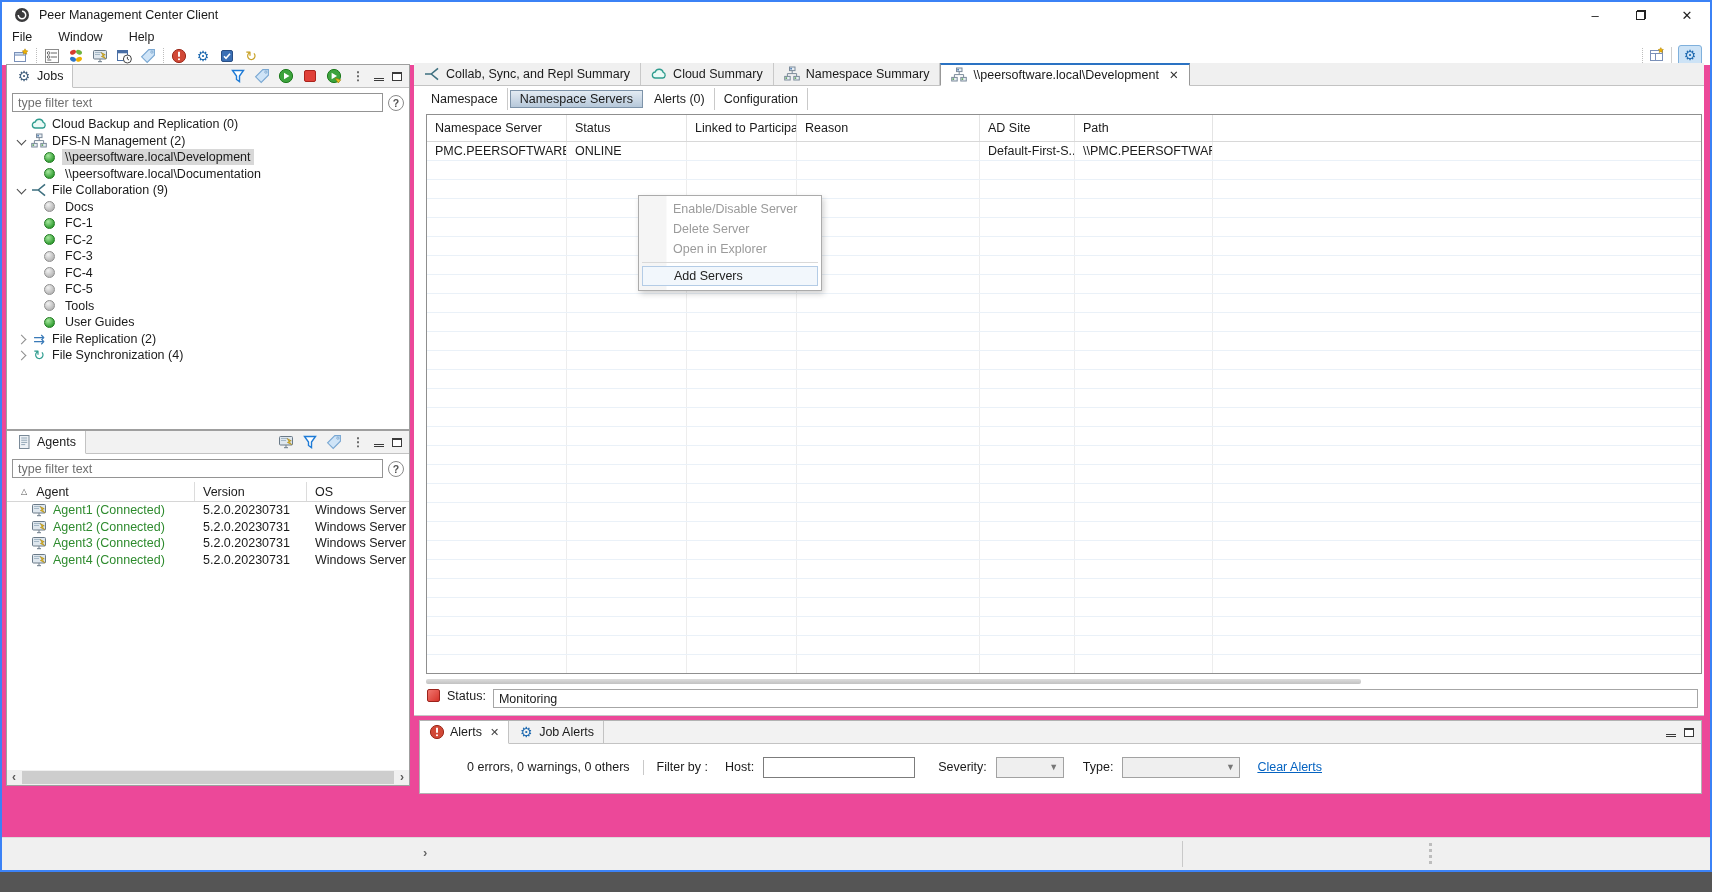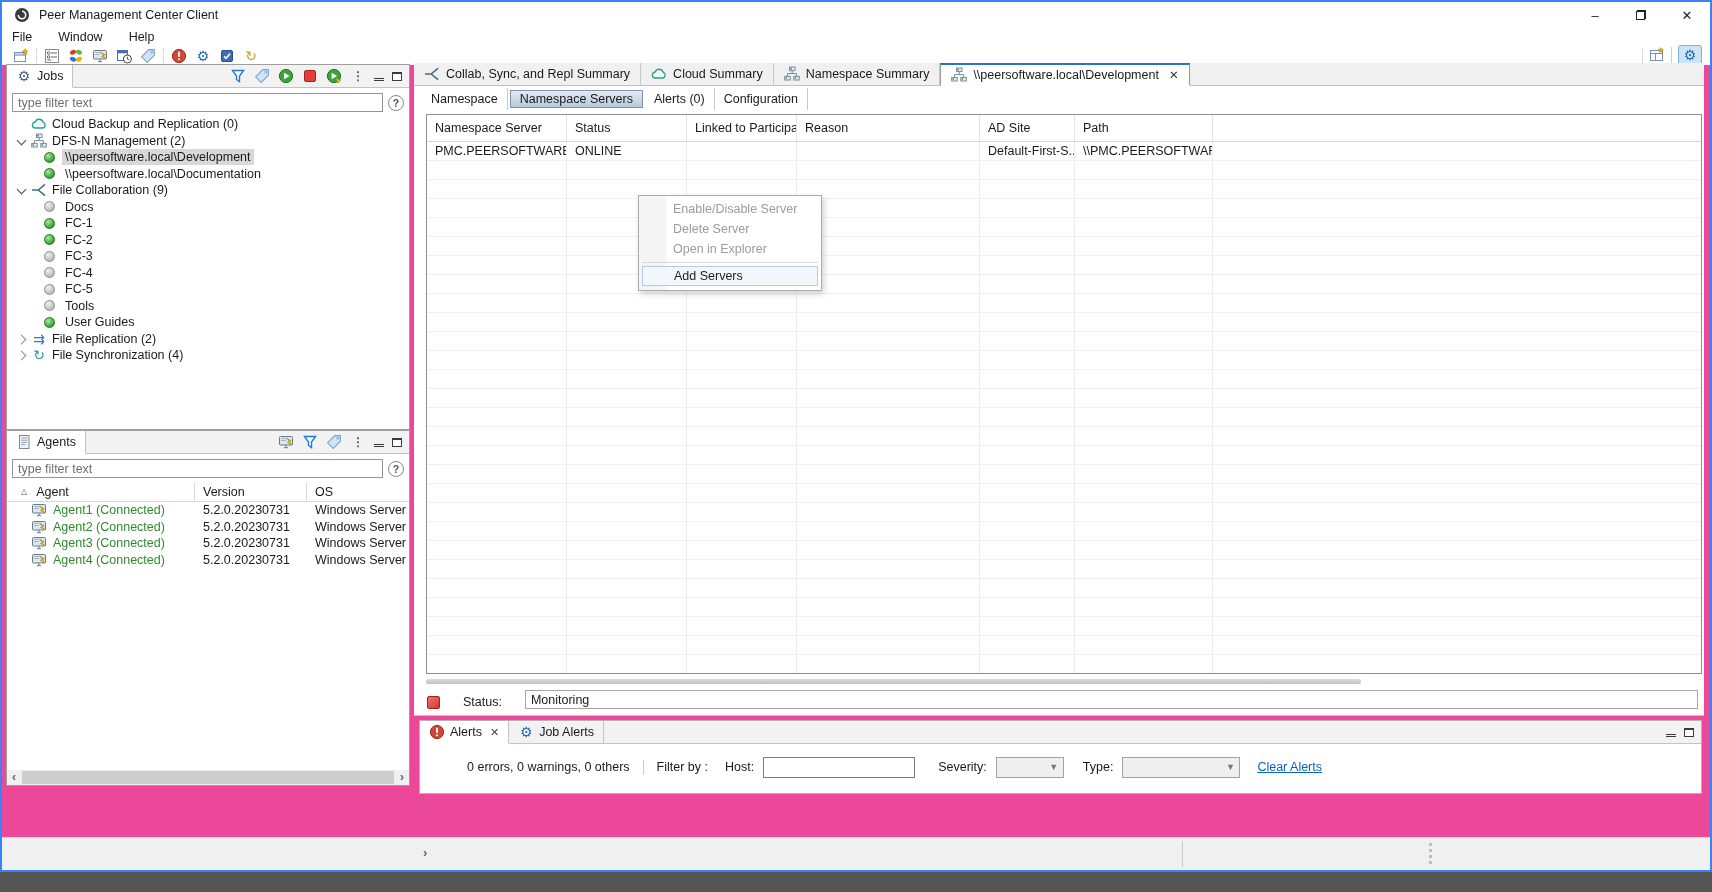--- a/index.html
+++ b/index.html
@@ -69,21 +69,21 @@
   .stab{display:flex;align-items:center;padding:0 9px;border-right:1px solid #c9c9c9;}
   .stab.selected{background:linear-gradient(#e3ebf3,#b6c8da);border:1px solid #7d93a9;border-right:1px solid #7d93a9;margin:2px;}
   .ns-table{position:absolute;left:424px;top:112px;width:1276px;height:560px;border:1px solid #8f8f8f;background:#fff;overflow:hidden;}
   .ns-head{display:grid;height:27px;align-items:center;border-bottom:1px solid #d8d8d8;}
   .ns-hcell{display:flex;align-items:center;height:100%;padding:0 8px;border-right:1px solid #e4e4e4;white-space:nowrap;overflow:hidden;}
   .ns-hcell:last-child{border-right:none;}
   .ns-row{display:grid;height:19px;border-bottom:1px solid #eaf1f8;}
   .ns-cell{display:flex;align-items:center;padding:0 8px;border-right:1px solid #ededed;white-space:nowrap;overflow:hidden;}
   .ns-cell:last-child{border-right:none;}
   .tbl-hscroll{position:absolute;left:424px;top:677px;width:935px;height:5px;border-radius:2px;background:linear-gradient(#dcdcdc,#c2c2c2);}
-  .status-row{position:absolute;left:425px;top:687px;right:12px;height:20px;display:flex;align-items:flex-end;gap:23px;}
+  .status-row{position:absolute;left:425px;top:687px;right:12px;height:20px;display:flex;align-items:flex-start;gap:7px;}
   .stop-badge{width:13px;height:13px;border-radius:2px;background:linear-gradient(135deg,#f0766e,#d6342b);border:1px solid #9c221b;}
   .status-field{flex:1;height:19px;border:1px solid #a6a6a6;background:#fff;display:flex;align-items:center;padding:0 5px;}
   .editor-sash{position:absolute;left:412px;right:6px;top:713px;border-top:1px solid #c6c6c6;}
   
   .ctxmenu{position:absolute;left:636px;top:193px;width:184px;background:linear-gradient(90deg,#f5f5f5 0,#f5f5f5 27px,#fff 28px);
     border:1px solid #ababab;box-shadow:2px 3px 6px rgba(0,0,0,.18);padding:3px 1px;z-index:50;}
   .mi{height:20px;display:flex;align-items:center;padding-left:33px;color:#222;}
   .mi.disabled{color:#9b9b9b;text-align:center;}
   .mi.hilite{background:#f2f7fc;border:1px solid #b4cce6;height:20px;margin:1px 2px;padding-left:31px;}
   .menu-sep{border-top:1px solid #d9d9d9;margin:3px 2px 3px 2px;}

